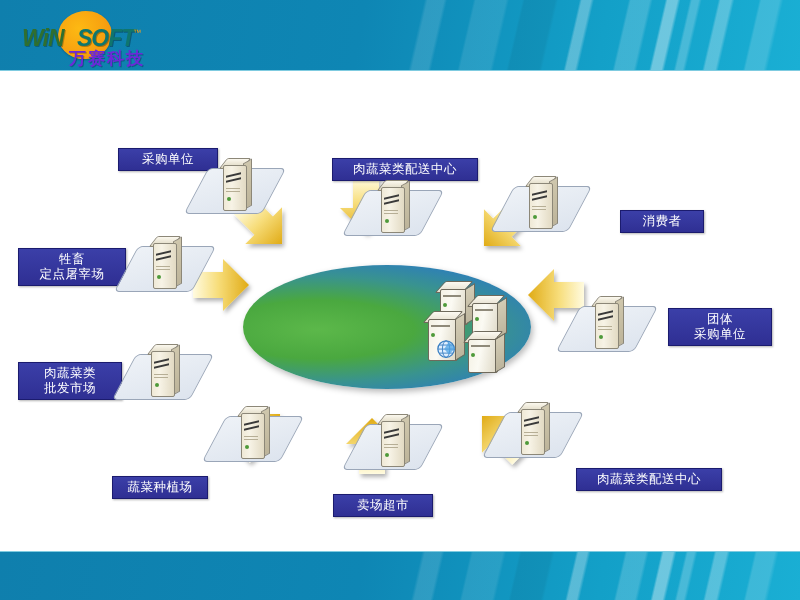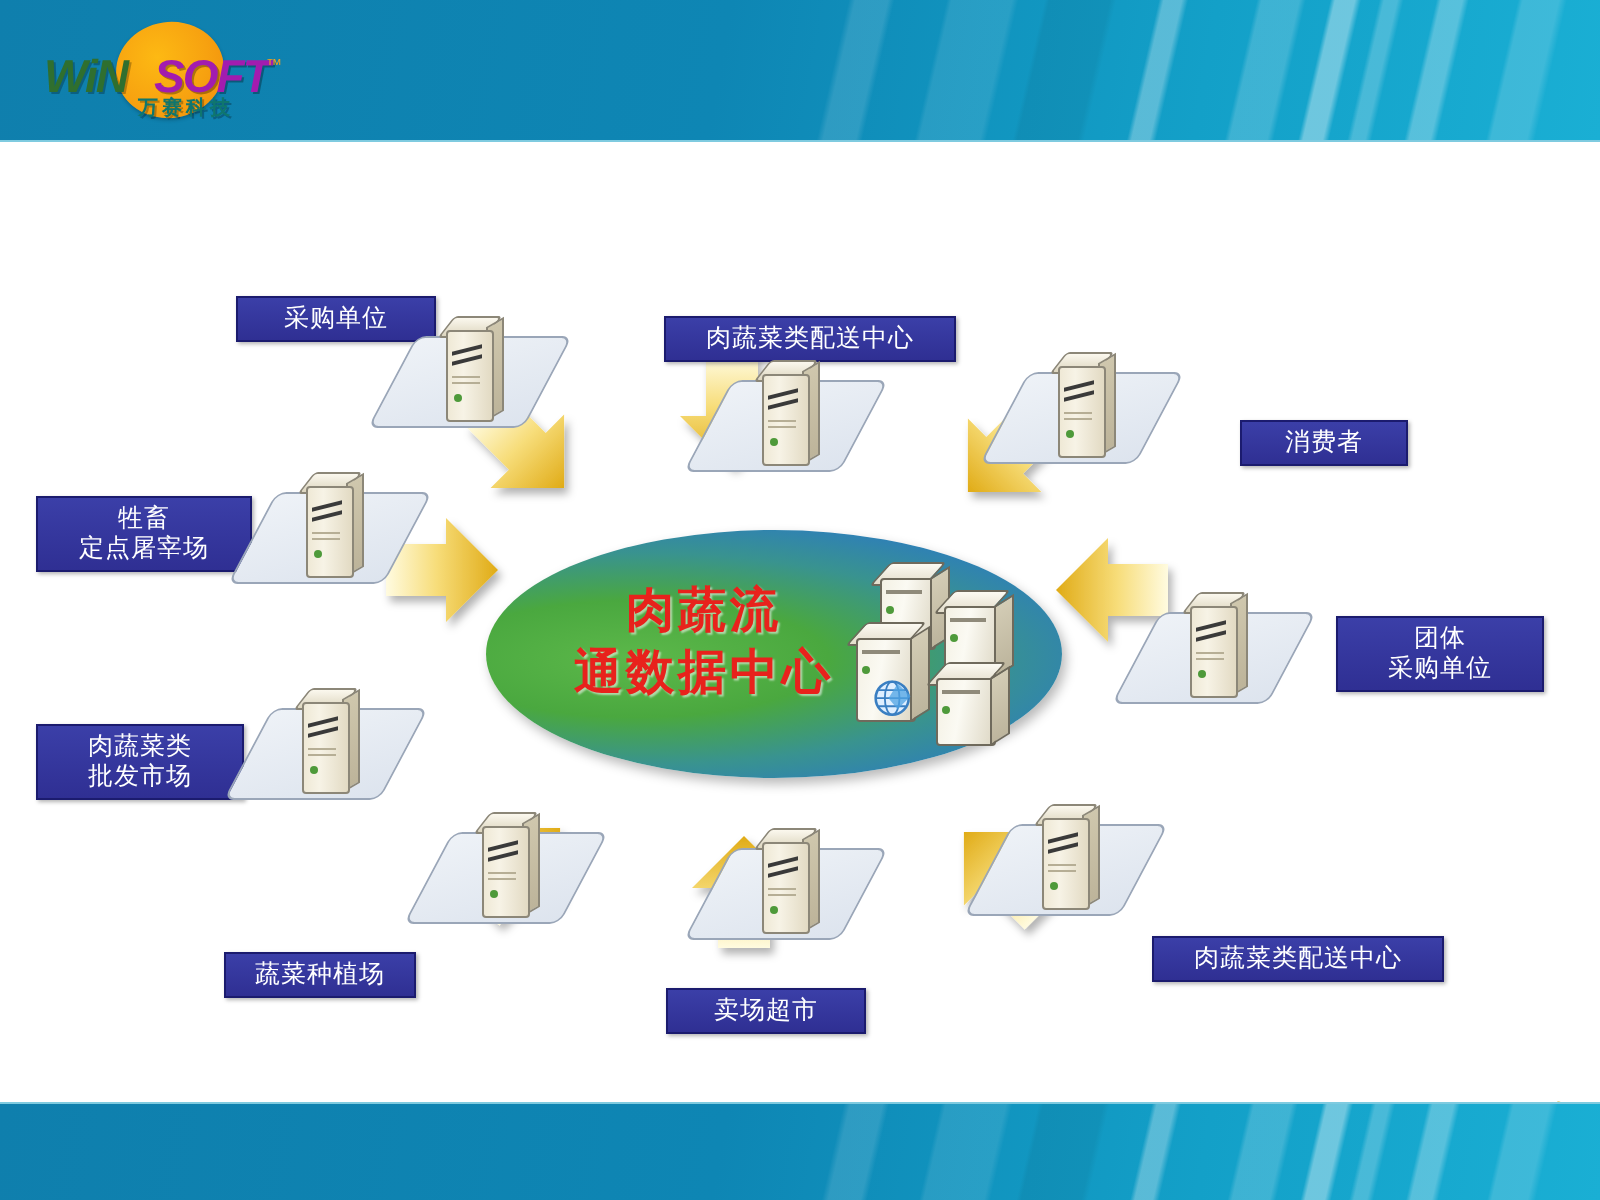--- a/index.html
+++ b/index.html
@@ -31,23 +31,23 @@
   .band.bottom{border-top:1px solid #7fcbe0;}
 
   
   #logo{position:absolute;left:16px;top:8px;width:130px;height:56px;}
   .logo-oval{position:absolute;left:42px;top:3px;width:54px;height:48px;border-radius:50%/50%;
     background:radial-gradient(circle at 40% 35%,#fdb913 0%,#f7a210 55%,#ef8b0b 100%);
     transform:rotate(-8deg);box-shadow:0 1px 2px rgba(0,0,0,.25);}
   .logo-win{position:absolute;left:6px;top:17px;font-weight:bold;font-style:italic;font-size:23px;
     letter-spacing:-1px;color:#2f6f2f;text-shadow:1px 1px 0 rgba(0,0,0,.25);}
   .logo-soft{position:absolute;left:61px;top:17px;font-weight:bold;font-style:italic;font-size:23px;
-    letter-spacing:-1px;color:#a21caf;text-shadow:1px 1px 0 rgba(0,0,0,.3);}
+    letter-spacing:-1px;color:#0f766e;text-shadow:1px 1px 0 rgba(0,0,0,.3);}
   .logo-tm{position:absolute;left:117px;top:20px;font-size:8px;color:#f5a01b;}
-  .logo-cn{position:absolute;left:53px;top:39px;font-size:10px;font-weight:bold;color:#0f766e;
+  .logo-cn{position:absolute;left:53px;top:39px;font-size:17px;font-weight:bold;color:#6d28d9;
     letter-spacing:2px;text-shadow:1px 1px 0 rgba(0,0,0,.25);}
 
   #title{position:absolute;right:16px;top:16px;font-size:28px;font-weight:bold;color:#111;
     letter-spacing:3px;text-shadow:1px 1px 2px rgba(255,255,255,.35);}
 
   
   #canvas{position:absolute;left:0;top:70px;width:800px;height:481px;}
 
   
   .node{position:absolute;}
@@ -154,22 +154,20 @@
           <path d="M-13,-22 L13,-22 L13,8 L26,8 L0,34 L-26,8 L-13,8 Z"></path>
         </g>
 
         <g transform="translate(506,370) rotate(135)">
           <path d="M-13,-22 L13,-22 L13,8 L26,8 L0,34 L-26,8 L-13,8 Z"></path>
         </g>
       </g>
     </svg>
 
     <div id="hub"></div>
-    <div id="hub-text">肉蔬流
-通数据中心</div>
     <div id="hub-servers">
       <div class="cs">
         <div class="t" style="left:16px;top:4px;width:26px;height:10px;"></div>
         <div class="f" style="left:16px;top:12px;width:26px;height:34px;"></div>
         <div class="sd" style="left:41px;top:9px;width:8px;height:34px;"></div>
         <div class="bar" style="left:19px;top:18px;width:18px;"></div>
         <div class="dot" style="left:19px;top:26px;"></div>
       </div>
       <div class="cs">
         <div class="t" style="left:48px;top:18px;width:26px;height:10px;"></div>

